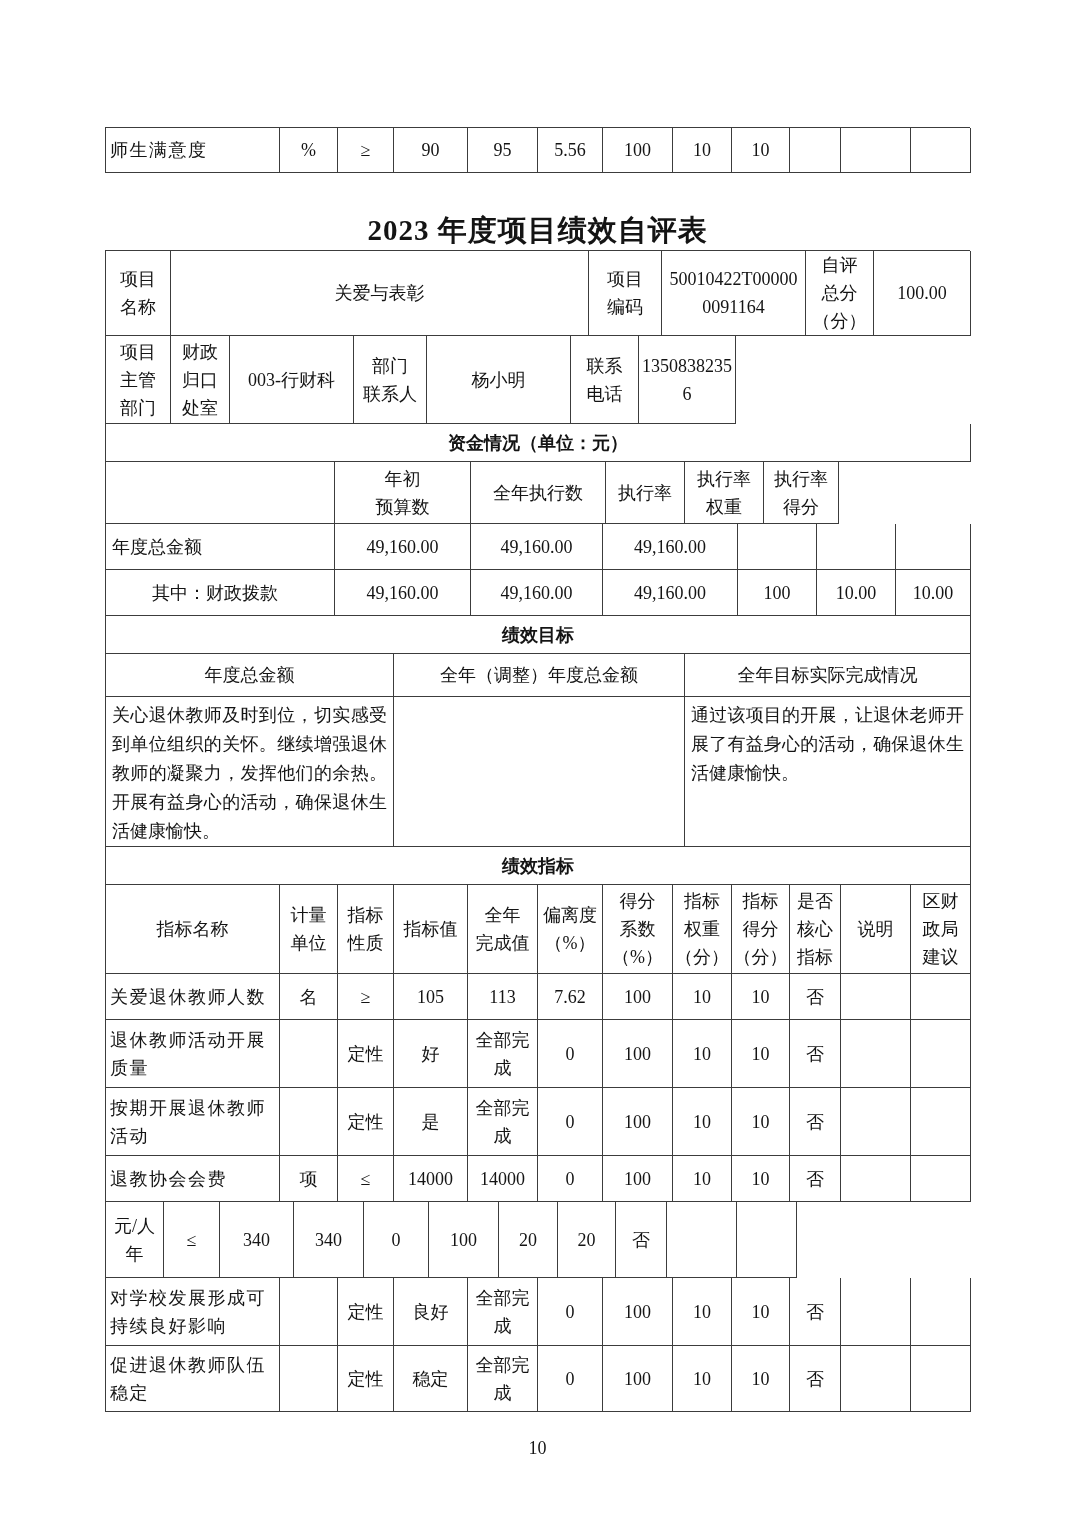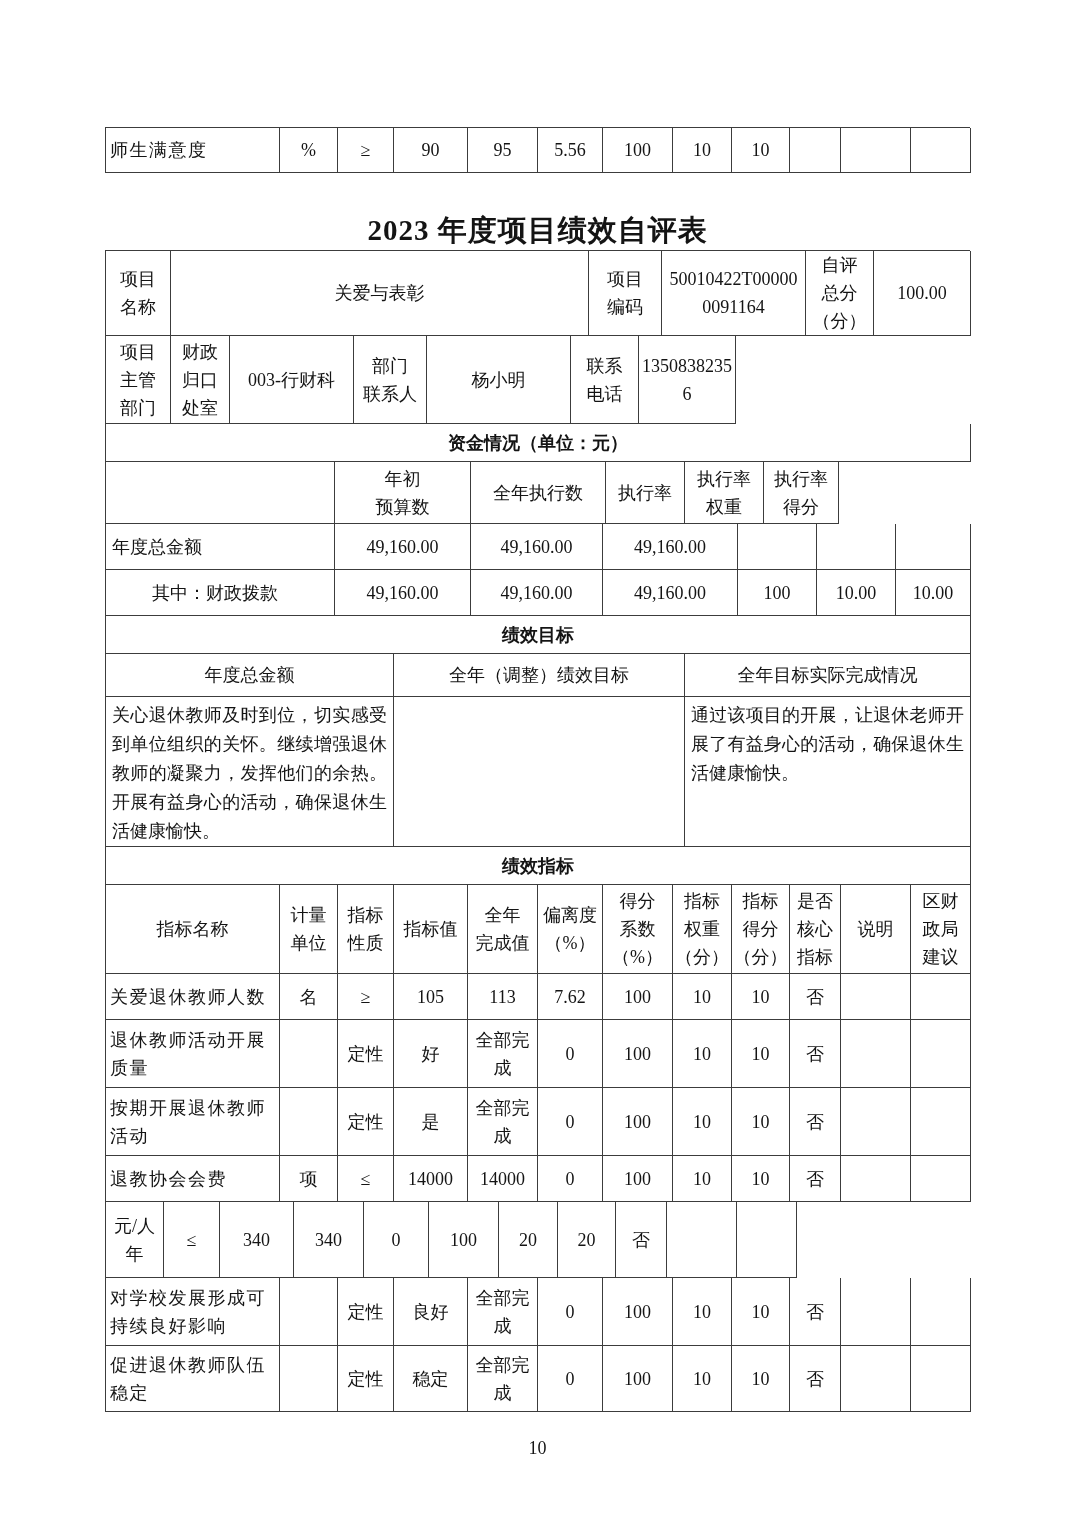--- a/index.html
+++ b/index.html
@@ -134,21 +134,21 @@
       <div class="cell f5">100</div>
       <div class="cell f6">10.00</div>
       <div class="cell f7">10.00</div>
     </div>
 
     <div class="row h38">
       <div class="cell full bold">绩效目标</div>
     </div>
     <div class="row h43">
       <div class="cell g1">年度总金额</div>
-      <div class="cell g2">全年（调整）绩效目标</div>
+      <div class="cell g2">全年（调整）年度总金额</div>
       <div class="cell g3">全年目标实际完成情况</div>
     </div>
     <div class="row h150">
       <div class="cell g1 topv just">关心退休教师及时到位，切实感受到单位组织的关怀。继续增强退休教师的凝聚力，发挥他们的余热。开展有益身心的活动，确保退休生活健康愉快。</div>
       <div class="cell g2 topv just"></div>
       <div class="cell g3 topv just">通过该项目的开展，让退休老师开展了有益身心的活动，确保退休生活健康愉快。</div>
     </div>
 
     <div class="row h38">
       <div class="cell full bold">绩效指标</div>

